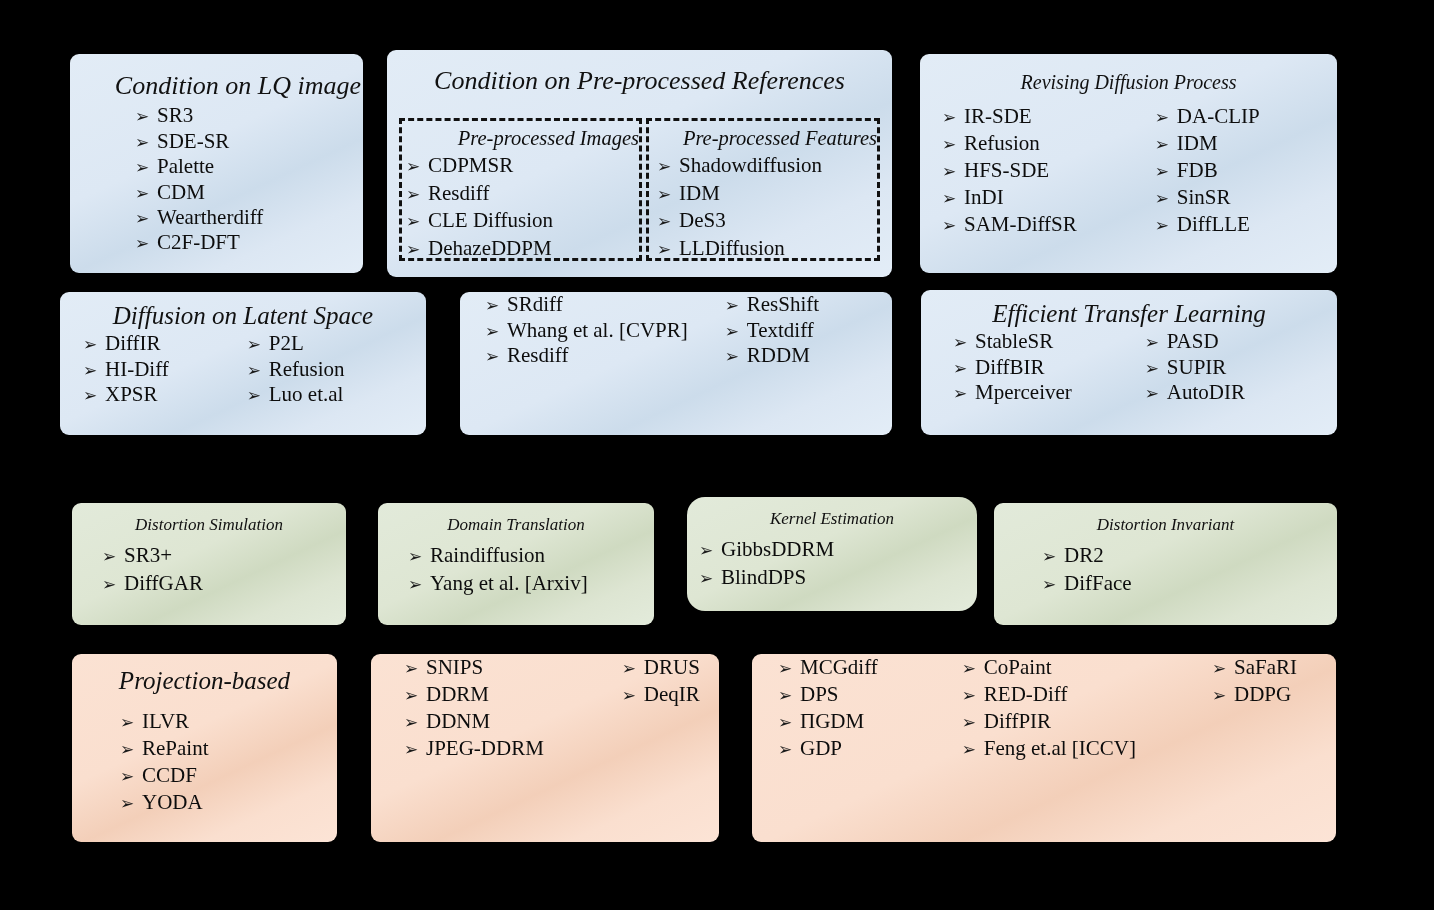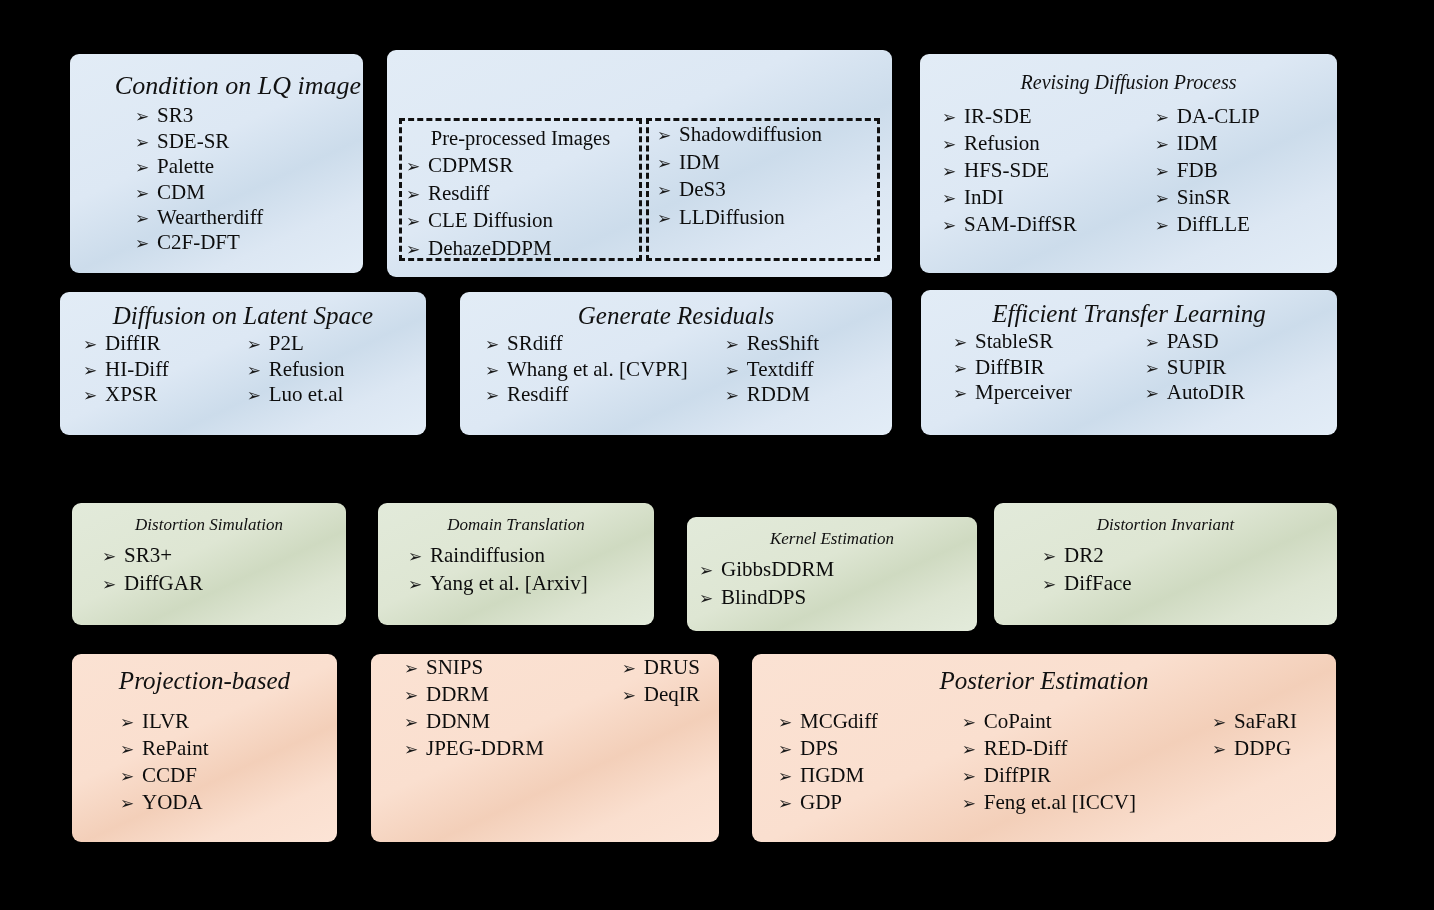--- a/index.html
+++ b/index.html
@@ -66,37 +66,38 @@
     flex: 0 0 auto;
   }
   .item-label { display: inline-block; }
 
   .dashbox {
     position: absolute;
     border: 3px dashed #111111;
     box-sizing: border-box;
   }
   .dash-title {
-    text-align: center;
+    text-align: right;
     color: #0d0d0d;
     white-space: nowrap;
+    font-style: italic;
   }
 
   
   #card-lq        { left: 70px;  top: 54px;  width: 293px; height: 219px; padding-left: 43px; }
   #card-prep      { left: 387px; top: 50px;  width: 505px; height: 227px; }
   #card-revising  { left: 920px; top: 54px;  width: 417px; height: 219px; }
   
   #card-latent    { left: 60px;  top: 292px; width: 366px; height: 143px; }
   #card-residual  { left: 460px; top: 292px; width: 432px; height: 143px; }
   #card-transfer  { left: 921px; top: 290px; width: 416px; height: 145px; }
   
   #card-distsim   { left: 72px;  top: 503px; width: 274px; height: 122px; }
   #card-domtrans  { left: 378px; top: 503px; width: 276px; height: 122px; }
-  #card-kernel    { left: 687px; top: 517px; width: 290px; height: 114px; }
+  #card-kernel    { left: 687px; top: 497px; width: 290px; height: 114px; border-radius: 18px; }
   #card-distinv   { left: 994px; top: 503px; width: 343px; height: 122px; }
   
   #card-projection{ left: 72px;  top: 654px; width: 265px; height: 188px; }
   #card-decomp    { left: 371px; top: 654px; width: 348px; height: 188px; }
   #card-posterior { left: 752px; top: 654px; width: 584px; height: 188px; }
 
   
   #card-lq .card-title        { font-size: 26px; margin: 18px 0 4px 0; }
   #card-prep .card-title      { font-size: 26px; margin: 17px 0 6px 0; }
   #card-revising .card-title  { font-size: 20px; margin: 18px 0 10px 0; }
@@ -173,20 +174,21 @@
         </div>
       <div class="item">
           <span class="bullet">➢</span>
           <span class="item-label">C2F-DFT</span>
         </div>
     </div>
   </div>
 </div>
 
 <div class="card blue" id="card-prep">
+  <div class="card-title">Condition on Pre-processed References</div>
 
   <div class="dashbox" id="dash-images">
     <div class="dash-title">Pre-processed Images</div>
     <div class="col">
       <div class="item">
           <span class="bullet">➢</span>
           <span class="item-label">CDPMSR</span>
         </div>
       <div class="item">
           <span class="bullet">➢</span>
@@ -197,20 +199,21 @@
           <span class="item-label">CLE Diffusion</span>
         </div>
       <div class="item">
           <span class="bullet">➢</span>
           <span class="item-label">DehazeDDPM</span>
         </div>
     </div>
   </div>
 
   <div class="dashbox" id="dash-features">
+    <div class="dash-title">Pre-processed Features</div>
     <div class="col">
       <div class="item">
           <span class="bullet">➢</span>
           <span class="item-label">Shadowdiffusion</span>
         </div>
       <div class="item">
           <span class="bullet">➢</span>
           <span class="item-label">IDM</span>
         </div>
       <div class="item">
@@ -303,21 +306,20 @@
         </div>
       <div class="item">
           <span class="bullet">➢</span>
           <span class="item-label">Luo et.al</span>
         </div>
     </div>
   </div>
 </div>
 
 <div class="card blue" id="card-residual">
-  <div class="card-title">Generate Residuals</div>
   <div class="cols">
     <div class="col">
       <div class="item">
           <span class="bullet">➢</span>
           <span class="item-label">SRdiff</span>
         </div>
       <div class="item">
           <span class="bullet">➢</span>
           <span class="item-label">Whang et al. [CVPR]</span>
         </div>
@@ -492,21 +494,20 @@
         </div>
       <div class="item">
           <span class="bullet">➢</span>
           <span class="item-label">DeqIR</span>
         </div>
     </div>
   </div>
 </div>
 
 <div class="card peach" id="card-posterior">
-  <div class="card-title">Posterior Estimation</div>
   <div class="cols">
     <div class="col">
       <div class="item">
           <span class="bullet">➢</span>
           <span class="item-label">MCGdiff</span>
         </div>
       <div class="item">
           <span class="bullet">➢</span>
           <span class="item-label">DPS</span>
         </div>

